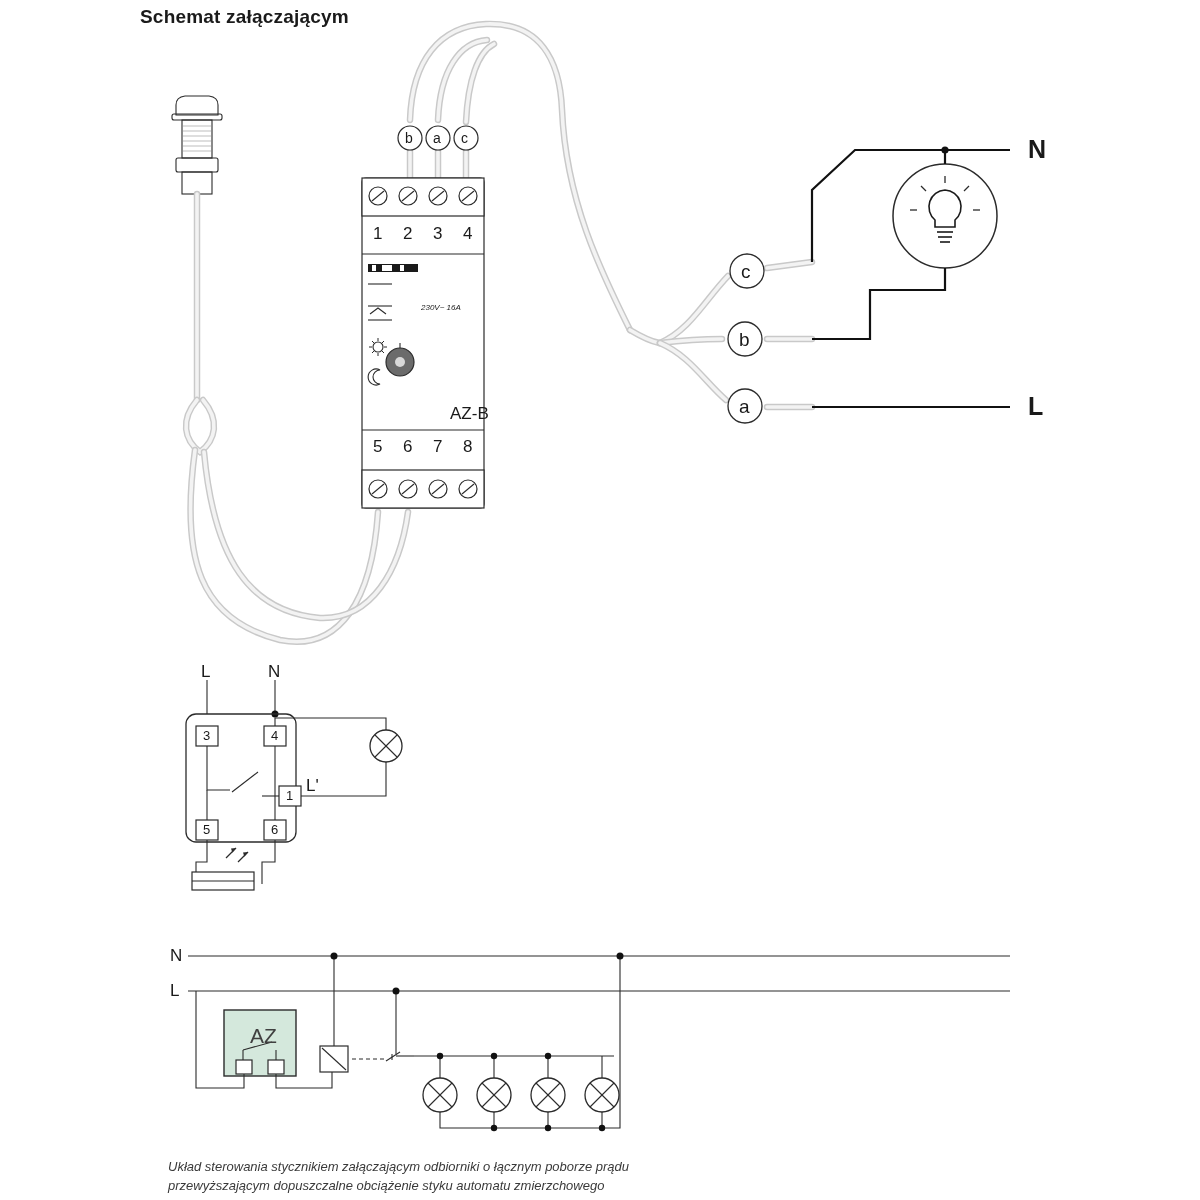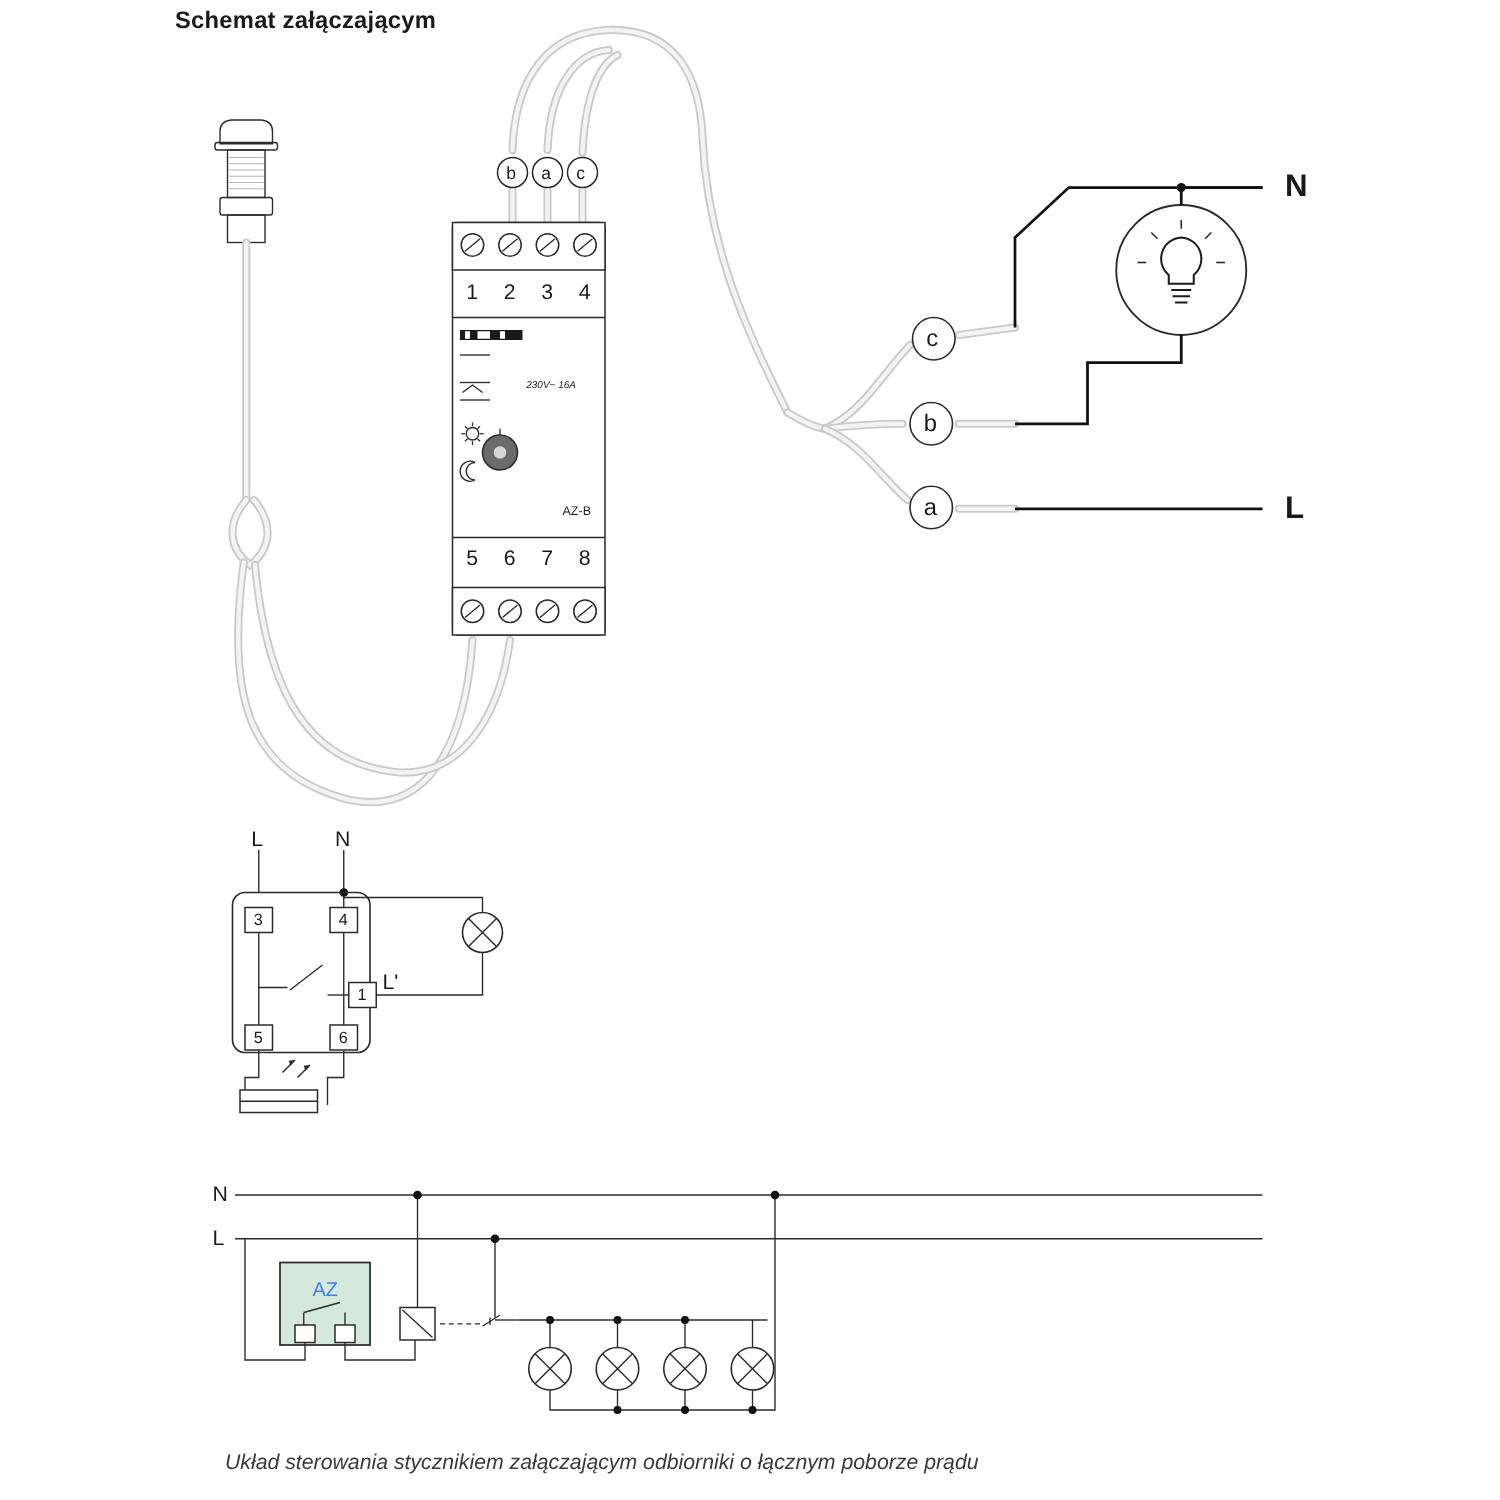--- a/index.html
+++ b/index.html
@@ -46,30 +46,29 @@
     font-size: 11px;
   }
   .lbl.tiny {
     font-size: 8px;
   }
   .caption {
     position: absolute;
     left: 168px;
     top: 1158px;
     width: 620px;
-    font-size: 17px;
+    font-size: 13px;
     font-style: italic;
     color: #3a3a3a;
     line-height: 1.45;
-    margin-left: 12px;
   }
   .az-label {
     position: absolute;
-    font-size: 16px;
-    color: #3b82f6;
+    font-size: 21px;
+    color: #404040;
   }
 </style>
 </head>
 <body>
 
 <div class="page-title">Schemat załączającym</div>
 
 <svg id="canvas" viewBox="0 0 1200 1200" xmlns="http://www.w3.org/2000/svg">
 
   <defs>
@@ -379,21 +378,21 @@
 <div class="lbl mid" style="left:403px;top:224px;">2</div>
 <div class="lbl mid" style="left:433px;top:224px;">3</div>
 <div class="lbl mid" style="left:463px;top:224px;">4</div>
 
 <div class="lbl mid" style="left:373px;top:437px;">5</div>
 <div class="lbl mid" style="left:403px;top:437px;">6</div>
 <div class="lbl mid" style="left:433px;top:437px;">7</div>
 <div class="lbl mid" style="left:463px;top:437px;">8</div>
 
 <div class="lbl tiny" style="left:421px;top:303px;font-style:italic;">230V~  16A</div>
-<div class="lbl small" style="left:450px;top:404px;font-size:10px;">AZ-B</div>
+<div class="lbl small" style="left:450px;top:404px;font-size:17px;">AZ-B</div>
 
 <div class="lbl" style="left:741px;top:261px;font-size:19px;">c</div>
 <div class="lbl" style="left:739px;top:329px;font-size:19px;">b</div>
 <div class="lbl" style="left:739px;top:396px;font-size:19px;">a</div>
 
 <div class="lbl big" style="left:1028px;top:135px;font-weight:bold;">N</div>
 <div class="lbl big" style="left:1028px;top:392px;font-weight:bold;">L</div>
 
 <div class="lbl mid" style="left:201px;top:662px;">L</div>
 <div class="lbl mid" style="left:268px;top:662px;">N</div>
@@ -403,13 +402,14 @@
 <div class="lbl small" style="left:203px;top:822px;font-size:13px;">5</div>
 <div class="lbl small" style="left:271px;top:822px;font-size:13px;">6</div>
 <div class="lbl mid" style="left:306px;top:776px;">L'</div>
 
 <div class="lbl mid" style="left:170px;top:946px;">N</div>
 <div class="lbl mid" style="left:170px;top:981px;">L</div>
 <div class="az-label" style="left:250px;top:1024px;">AZ</div>
 
 <div class="caption">
   <div>Układ sterowania stycznikiem załączającym odbiorniki o łącznym poborze prądu</div>
+  <div>przewyższającym dopuszczalne obciążenie styku automatu zmierzchowego</div>
 </div>
 
 </body></html>

